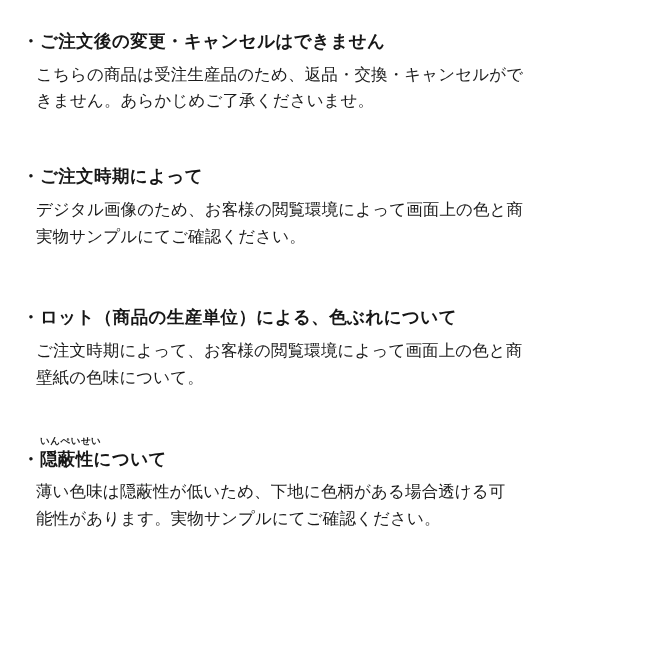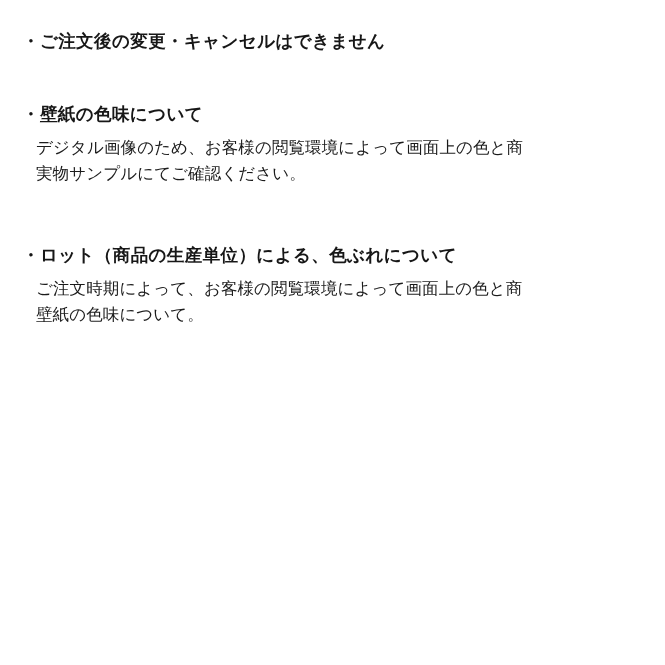--- a/index.html
+++ b/index.html
@@ -65,27 +65,31 @@
 </style>
 </head>
 <body>
 
 <div class="page">
 
   <div class="section">
     <div class="heading-wrap">
       <div class="heading"><span>・</span><span>ご注文後の変更・キャンセルはできません</span></div>
     </div>
+    <div class="body-block">
+      <div class="body-line">こちらの商品は受注生産品のため、返品・交換・キャンセルがで</div>
+      <div class="body-line">きません。あらかじめご了承くださいませ。</div>
+    </div>
   </div>
 
   <div class="spacer-s1"></div>
 
   <div class="section">
     <div class="heading-wrap">
-      <div class="heading"><span>・</span><span>壁紙の色味について</span></div>
+      <div class="heading"><span>・</span><span>ご注文時期によって</span></div>
     </div>
     <div class="body-block">
       <div class="body-line">デジタル画像のため、お客様の閲覧環境によって画面上の色と商</div>
       <div class="body-line">実物サンプルにてご確認ください。</div>
     </div>
   </div>
 
   <div class="spacer-s2"></div>
 
   <div class="section">
@@ -93,14 +97,24 @@
       <div class="heading"><span>・</span><span>ロット（商品の生産単位）による、色ぶれについて</span></div>
     </div>
     <div class="body-block">
       <div class="body-line">ご注文時期によって、お客様の閲覧環境によって画面上の色と商</div>
       <div class="body-line">壁紙の色味について。</div>
     </div>
   </div>
 
   <div class="spacer-s3"></div>
 
+  <div class="section">
+    <div class="heading-wrap">
+      <div class="ruby">いんぺいせい</div>
+      <div class="heading"><span>・</span><span>隠蔽性について</span></div>
+    </div>
+    <div class="body-block">
+      <div class="body-line">薄い色味は隠蔽性が低いため、下地に色柄がある場合透ける可</div>
+      <div class="body-line">能性があります。実物サンプルにてご確認ください。</div>
+    </div>
+  </div>
 
 </div>
 
 </body></html>

